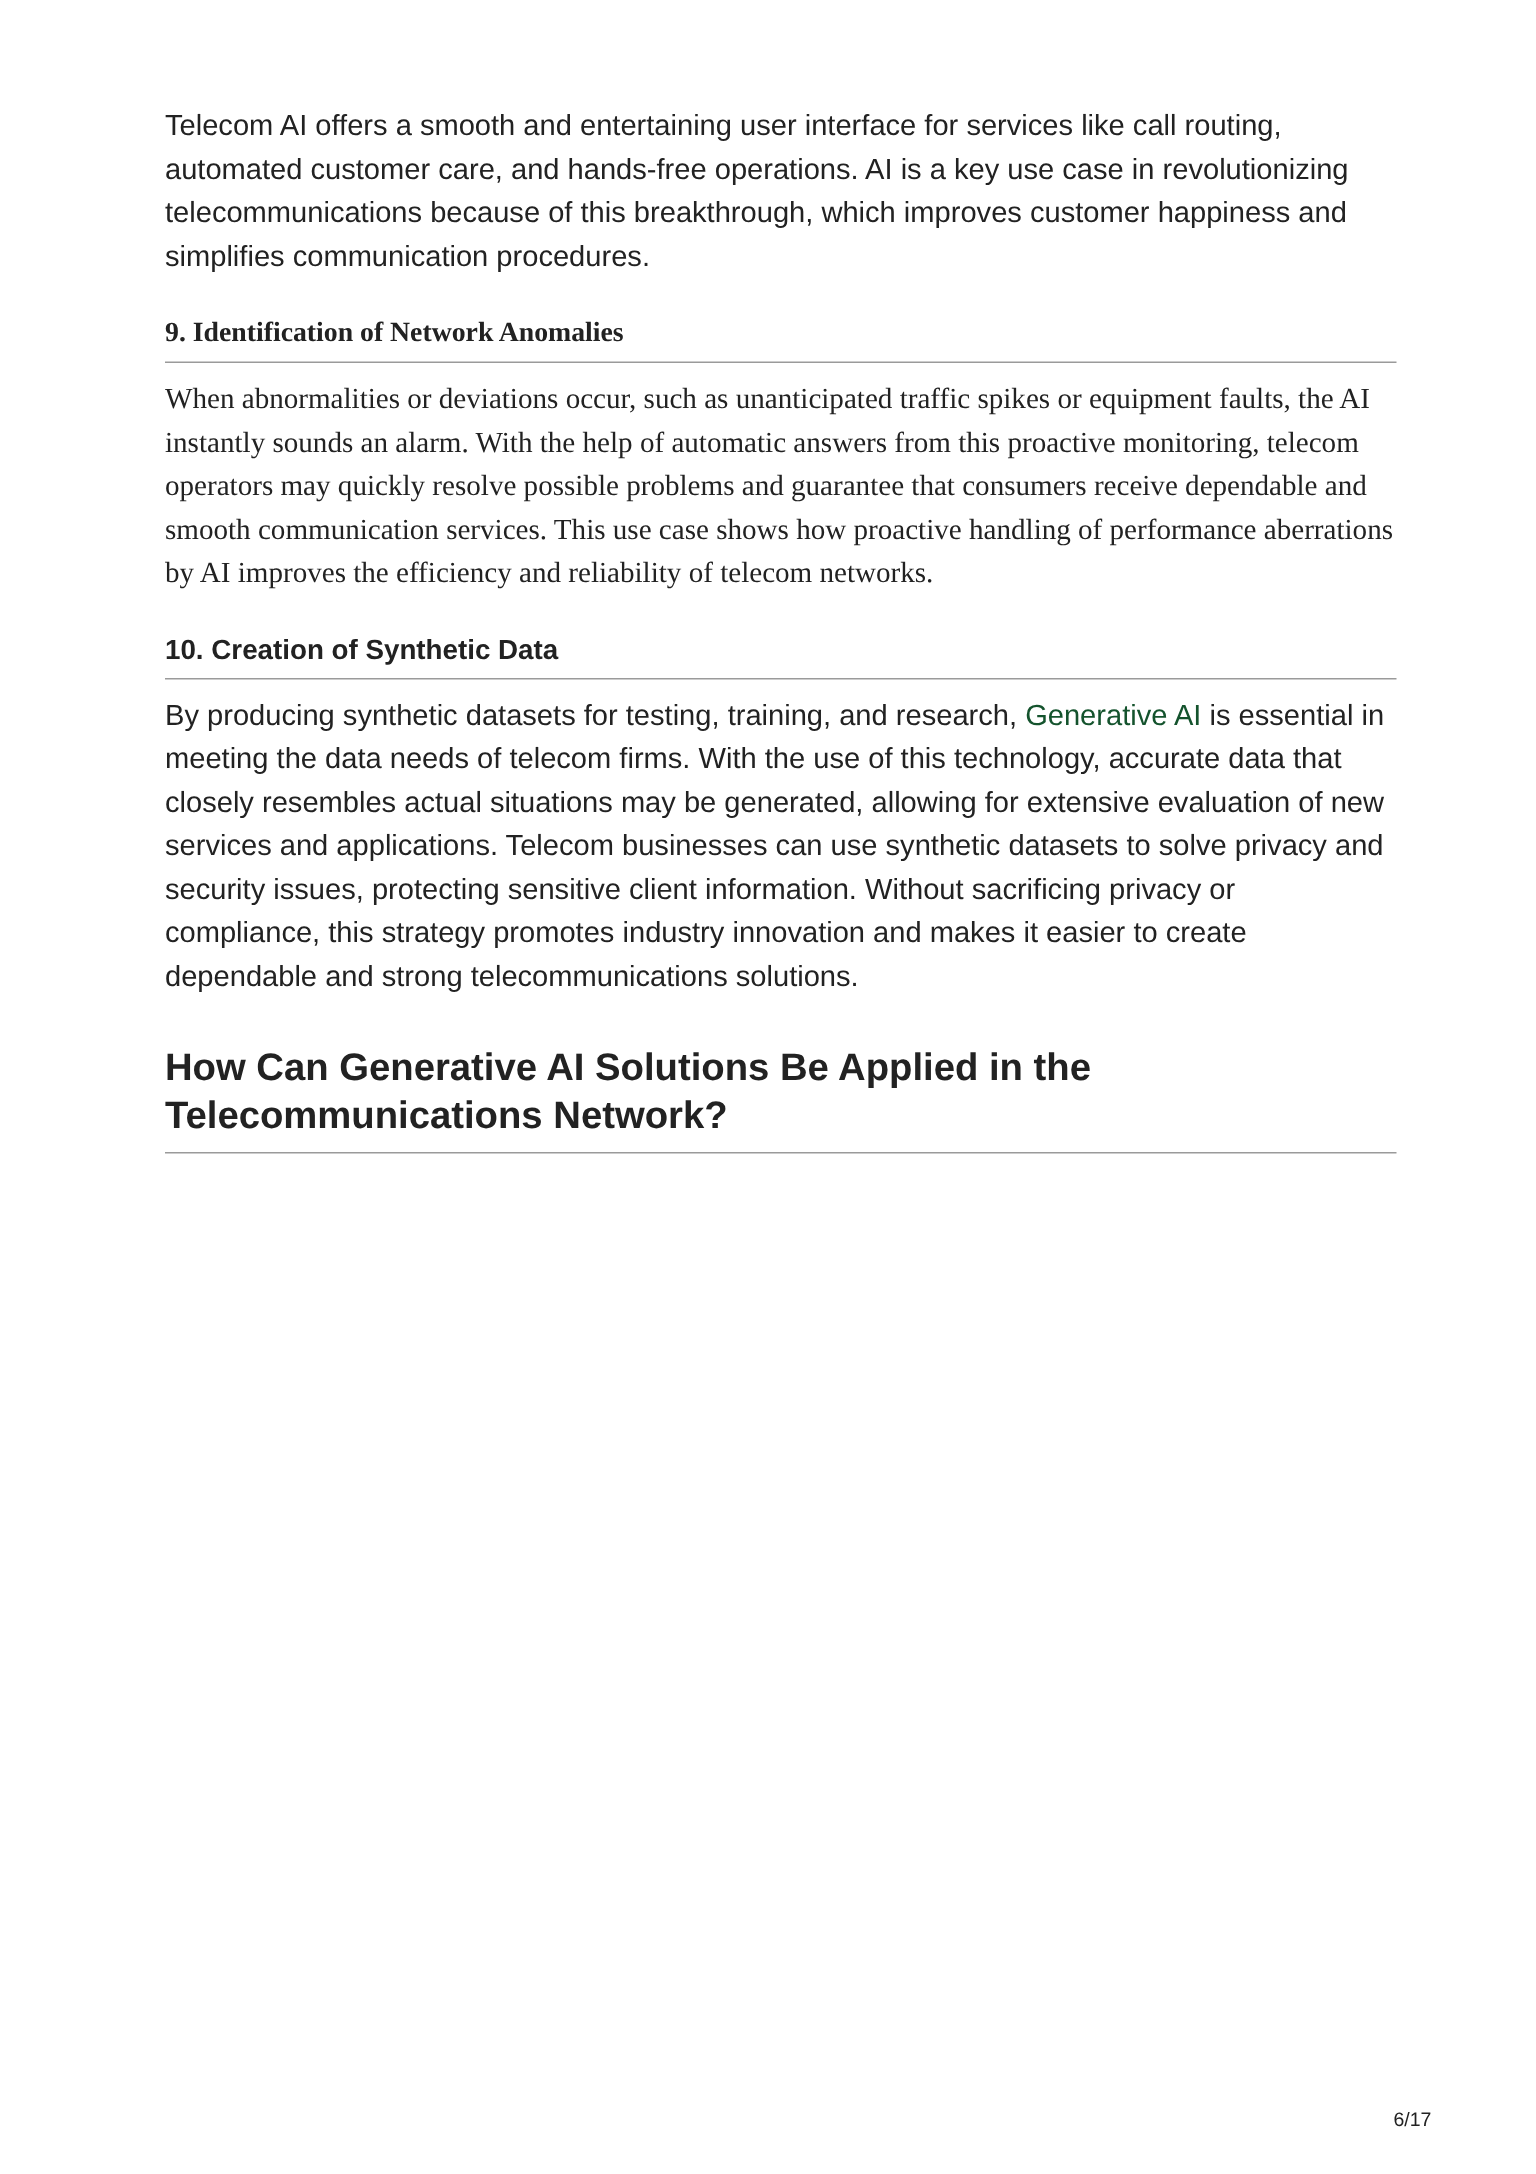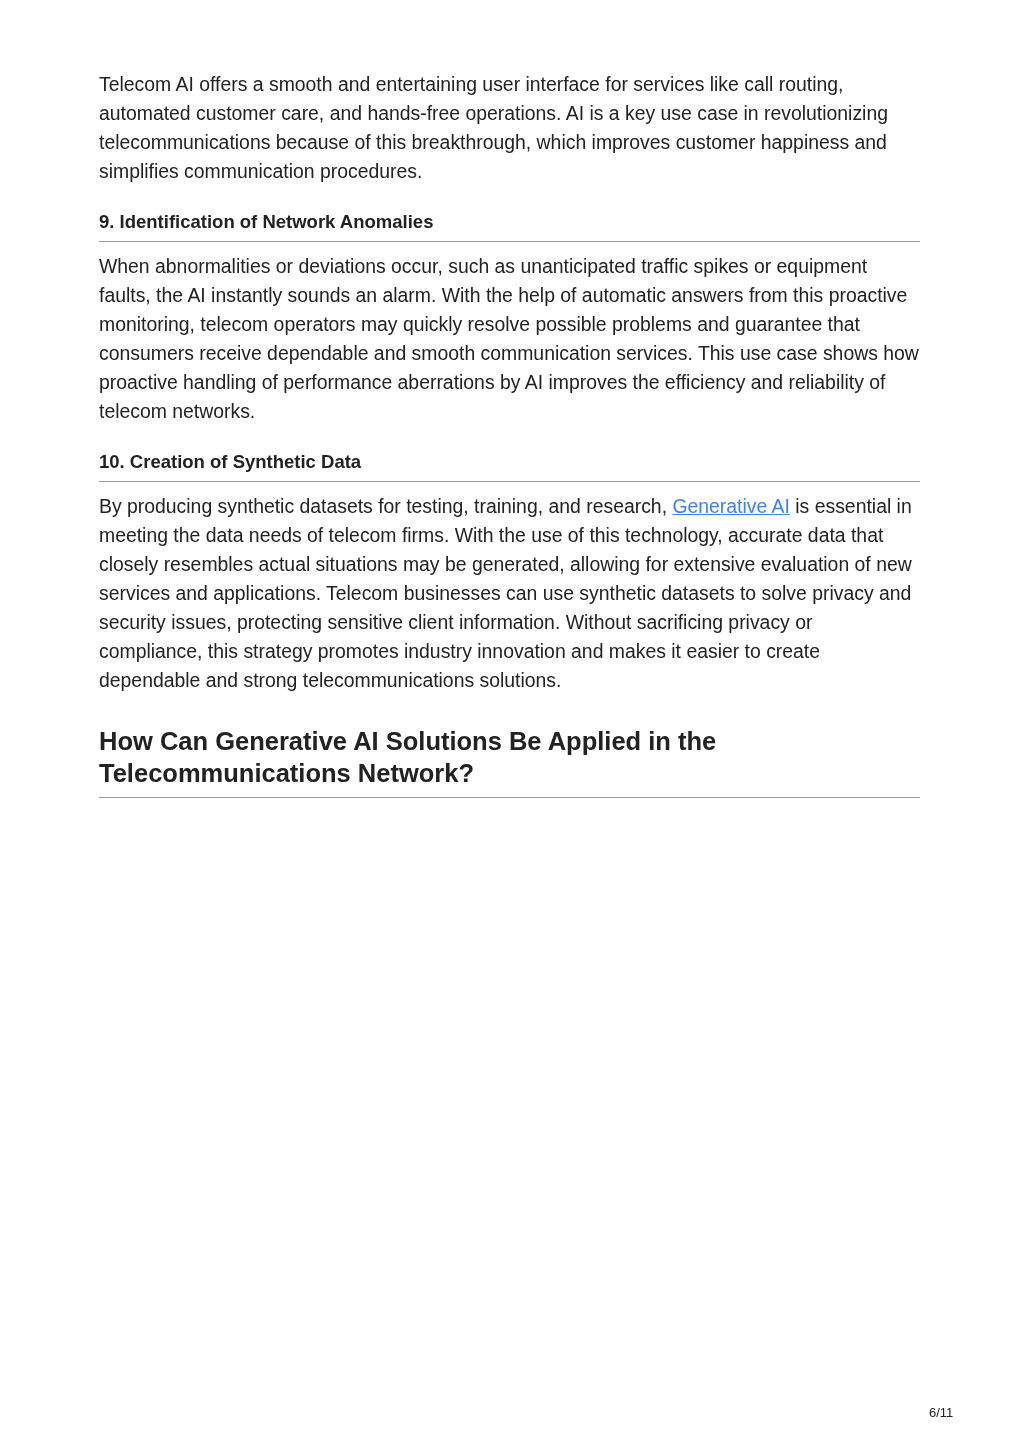--- a/index.html
+++ b/index.html
@@ -1,20 +1,20 @@
 <!DOCTYPE html>
 <html><head>
 <meta charset="utf-8">
 <style>
   html, body { margin: 0; padding: 0; background: #ffffff; }
   body {
     width: 1024px; height: 1449px; position: relative; overflow: hidden;
     font-family: "Liberation Sans", sans-serif; color: #222222;
   }
-  .content { position: absolute; left: 99px; top: 70px; width: 821px; }
+  .content { position: absolute; left: 110px; top: 70px; width: 821px; }
   p {
     margin: 0 0 18px 0;
     font-size: 19.4px;
     line-height: 29px;
     color: #222222;
   }
   h3 {
     margin: 0;
     font-size: 18.5px;
     font-weight: bold;
@@ -26,38 +26,38 @@
   }
   h2 {
     margin: 0;
     font-size: 25.5px;
     font-weight: bold;
     color: #222222;
     line-height: 32px;
     padding-bottom: 8px;
     border-bottom: 1.5px solid #9a9a9a;
   }
-  a.link { color: #3b82f6; text-decoration: underline; }
+  a.link { color: #14532d; }
   .page-num {
     position: absolute; left: 929px; top: 1405px;
     font-size: 13px; color: #222222;
   }
 </style>
 </head>
 <body>
 
 <div class="content">
   <p>Telecom AI offers a smooth and entertaining user interface for services like call routing, automated customer care, and hands-free operations. AI is a key use case in revolutionizing telecommunications because of this breakthrough, which improves customer happiness and simplifies communication procedures.</p>
 
-  <section style="margin-top:24px;">
+  <section style="margin-top:24px;font-family:Liberation Serif, serif;">
     <h3>9. Identification of Network Anomalies</h3>
     <p>When abnormalities or deviations occur, such as unanticipated traffic spikes or equipment faults, the AI instantly sounds an alarm. With the help of automatic answers from this proactive monitoring, telecom operators may quickly resolve possible problems and guarantee that consumers receive dependable and smooth communication services. This use case shows how proactive handling of performance aberrations by AI improves the efficiency and reliability of telecom networks.</p>
   </section>
 
   <section style="margin-top:24px;">
     <h3>10. Creation of Synthetic Data</h3>
     <p><span>By producing synthetic datasets for testing, training, and research, </span><a class="link">Generative AI</a><span> is essential in meeting the data needs of telecom firms. With the use of this technology, accurate data that closely resembles actual situations may be generated, allowing for extensive evaluation of new services and applications. Telecom businesses can use synthetic datasets to solve privacy and security issues, protecting sensitive client information. Without sacrificing privacy or compliance, this strategy promotes industry innovation and makes it easier to create dependable and strong telecommunications solutions.</span></p>
   </section>
 
   <h2 style="margin-top:30px;">How Can Generative AI Solutions Be Applied in the Telecommunications Network?</h2>
 </div>
 
-<div class="page-num">6/11</div>
+<div class="page-num">6/17</div>
 
 </body></html>

